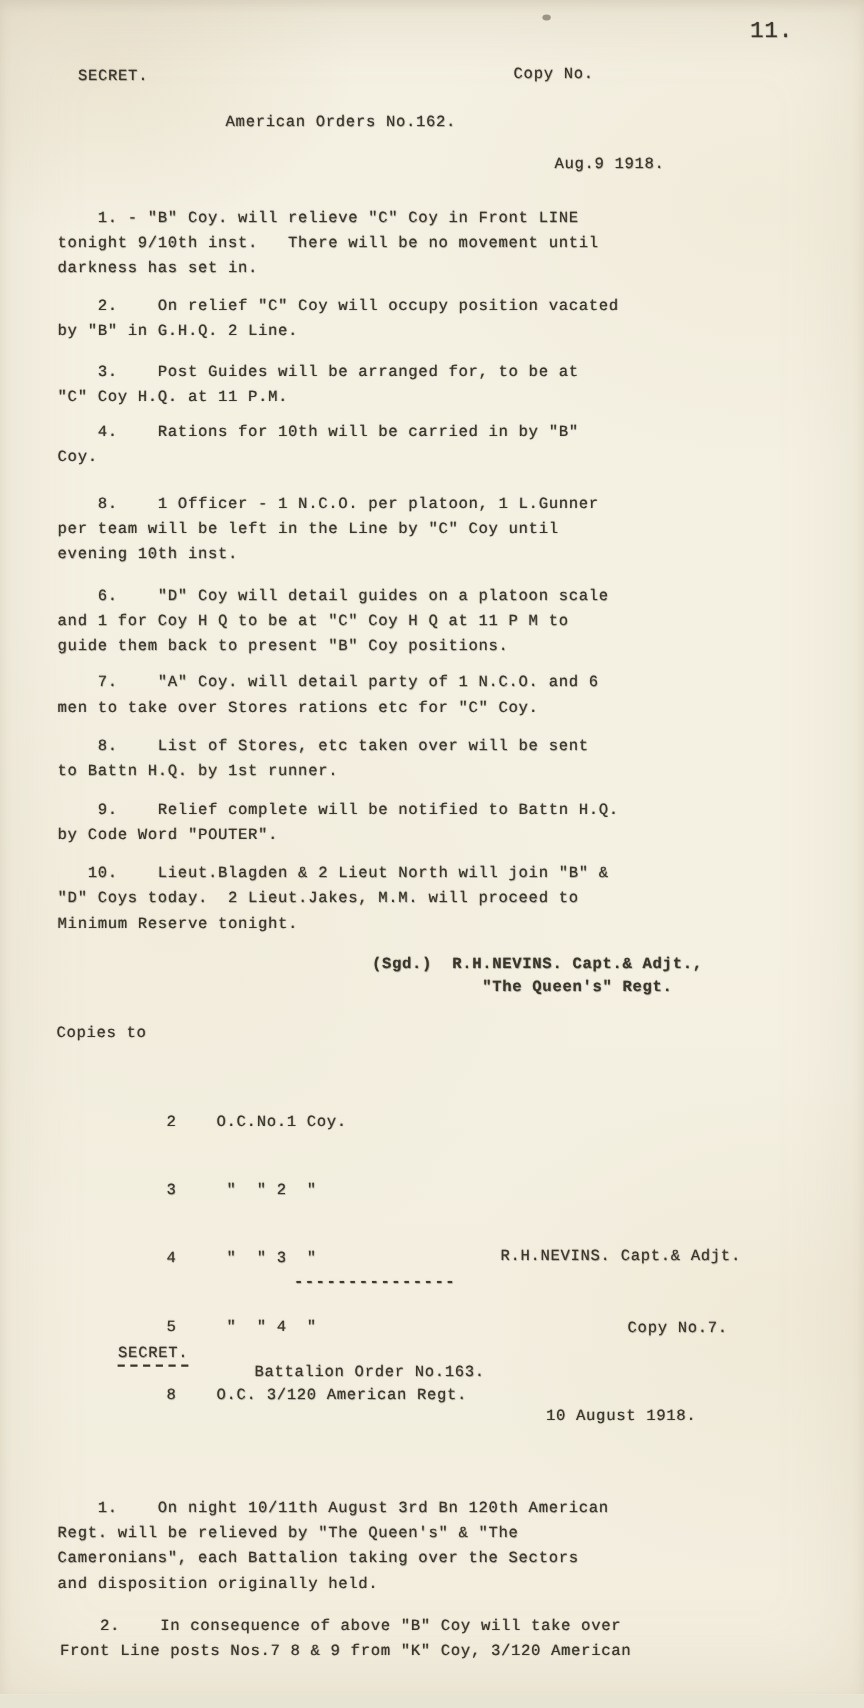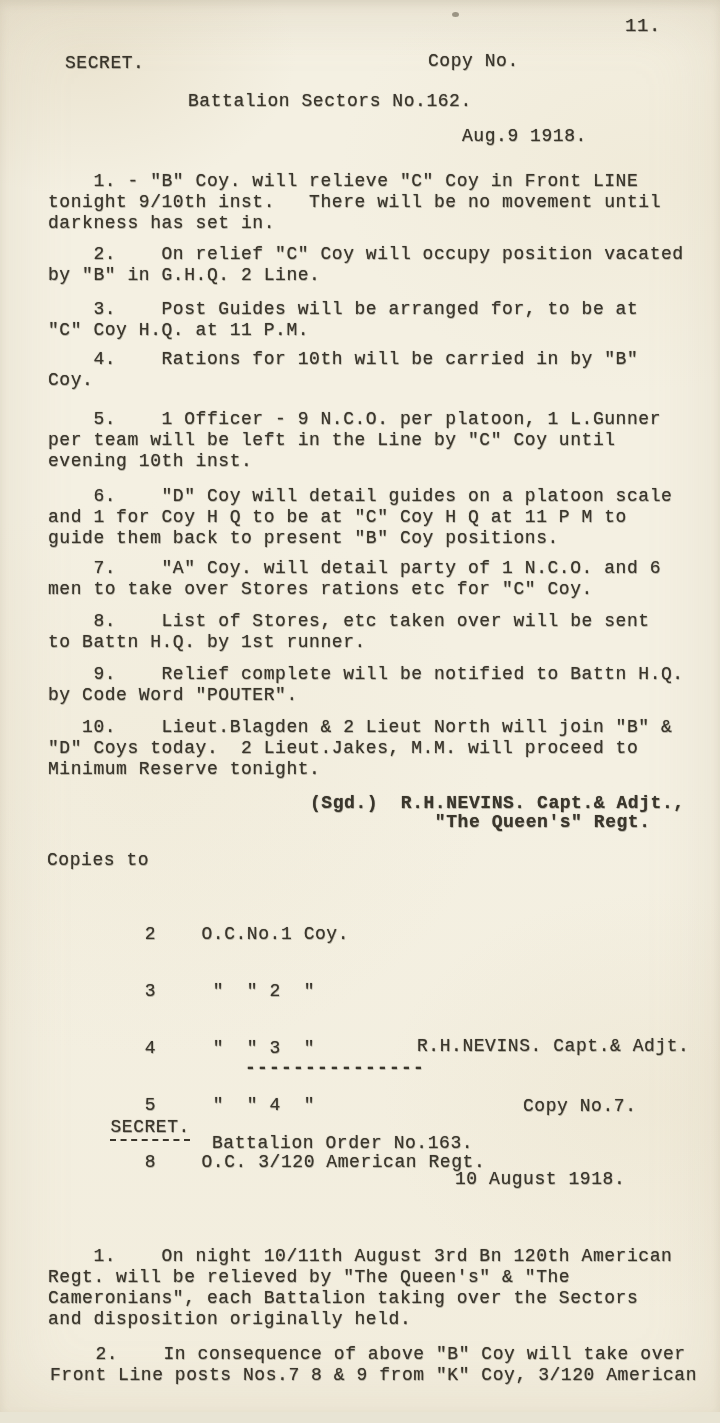--- a/index.html
+++ b/index.html
@@ -18,21 +18,21 @@
       radial-gradient(ellipse 420px 320px at 88% 12%, rgba(230,220,192,0.25), rgba(230,220,192,0) 70%),
       radial-gradient(ellipse 500px 400px at 20% 55%, rgba(228,218,190,0.18), rgba(228,218,190,0) 70%),
       radial-gradient(ellipse 380px 300px at 90% 78%, rgba(224,212,182,0.20), rgba(224,212,182,0) 70%),
       linear-gradient(180deg, #efeadb 0%, #f4f0e2 4%, #f4f0e2 55%, #f2eddd 100%);
     box-shadow: inset 0 0 70px rgba(180,166,134,0.22), inset 0 4px 10px rgba(150,138,110,0.18);
     font-family: "Liberation Mono", "DejaVu Sans Mono", monospace;
     color: #3a362c;
   }
   .tt {
     position: absolute;
-    font-size: 18px;
+    font-size: 13px;
     line-height: 21px;
     letter-spacing: 0.55px;
     white-space: pre;
     text-shadow: 0 0 1px rgba(58,54,44,0.65), 0.5px 0.5px 0 rgba(58,54,44,0.28);
   }
   .pageno { font-size: 19px; }
   .sig-block { line-height: 19px; }
   .dist-table { line-height: 19px; }
   .dist-table div { white-space: pre; }
   .dashes { font-weight: bold; letter-spacing: 1.2px; }
@@ -53,33 +53,33 @@
 <body>
 
 <div class="page">
 
   <div class="speck"></div>
 
   <div class="tt pageno" style="left:625px; top:16px;">11.</div>
 
   <div class="tt" style="left:65px; top:53px;">SECRET.</div>
   <div class="tt" style="left:428px; top:51px;">Copy No.</div>
-  <div class="tt" style="left:188px; top:91px;">Battalion Sectors No.162.</div>
+  <div class="tt" style="left:188px; top:91px;">American Orders No.162.</div>
   <div class="tt" style="left:462px; top:126px;">Aug.9 1918.</div>
 
   <div class="tt" style="left:48px; top:171px;">    1. - "B" Coy. will relieve "C" Coy in Front LINE
 tonight 9/10th inst.   There will be no movement until
 darkness has set in.</div>
   <div class="tt" style="left:48px; top:244px;">    2.    On relief "C" Coy will occupy position vacated
 by "B" in G.H.Q. 2 Line.</div>
   <div class="tt" style="left:48px; top:299px;">    3.    Post Guides will be arranged for, to be at
 "C" Coy H.Q. at 11 P.M.</div>
   <div class="tt" style="left:48px; top:349px;">    4.    Rations for 10th will be carried in by "B"
 Coy.</div>
-  <div class="tt" style="left:48px; top:409px;">    5.    1 Officer - 9 N.C.O. per platoon, 1 L.Gunner
+  <div class="tt" style="left:48px; top:409px;">    8.    1 Officer - 1 N.C.O. per platoon, 1 L.Gunner
 per team will be left in the Line by "C" Coy until
 evening 10th inst.</div>
   <div class="tt" style="left:48px; top:486px;">    6.    "D" Coy will detail guides on a platoon scale
 and 1 for Coy H Q to be at "C" Coy H Q at 11 P M to
 guide them back to present "B" Coy positions.</div>
   <div class="tt" style="left:48px; top:558px;">    7.    "A" Coy. will detail party of 1 N.C.O. and 6
 men to take over Stores rations etc for "C" Coy.</div>
   <div class="tt" style="left:48px; top:611px;">    8.    List of Stores, etc taken over will be sent
 to Battn H.Q. by 1st runner.</div>
   <div class="tt" style="left:48px; top:664px;">    9.    Relief complete will be notified to Battn H.Q.

